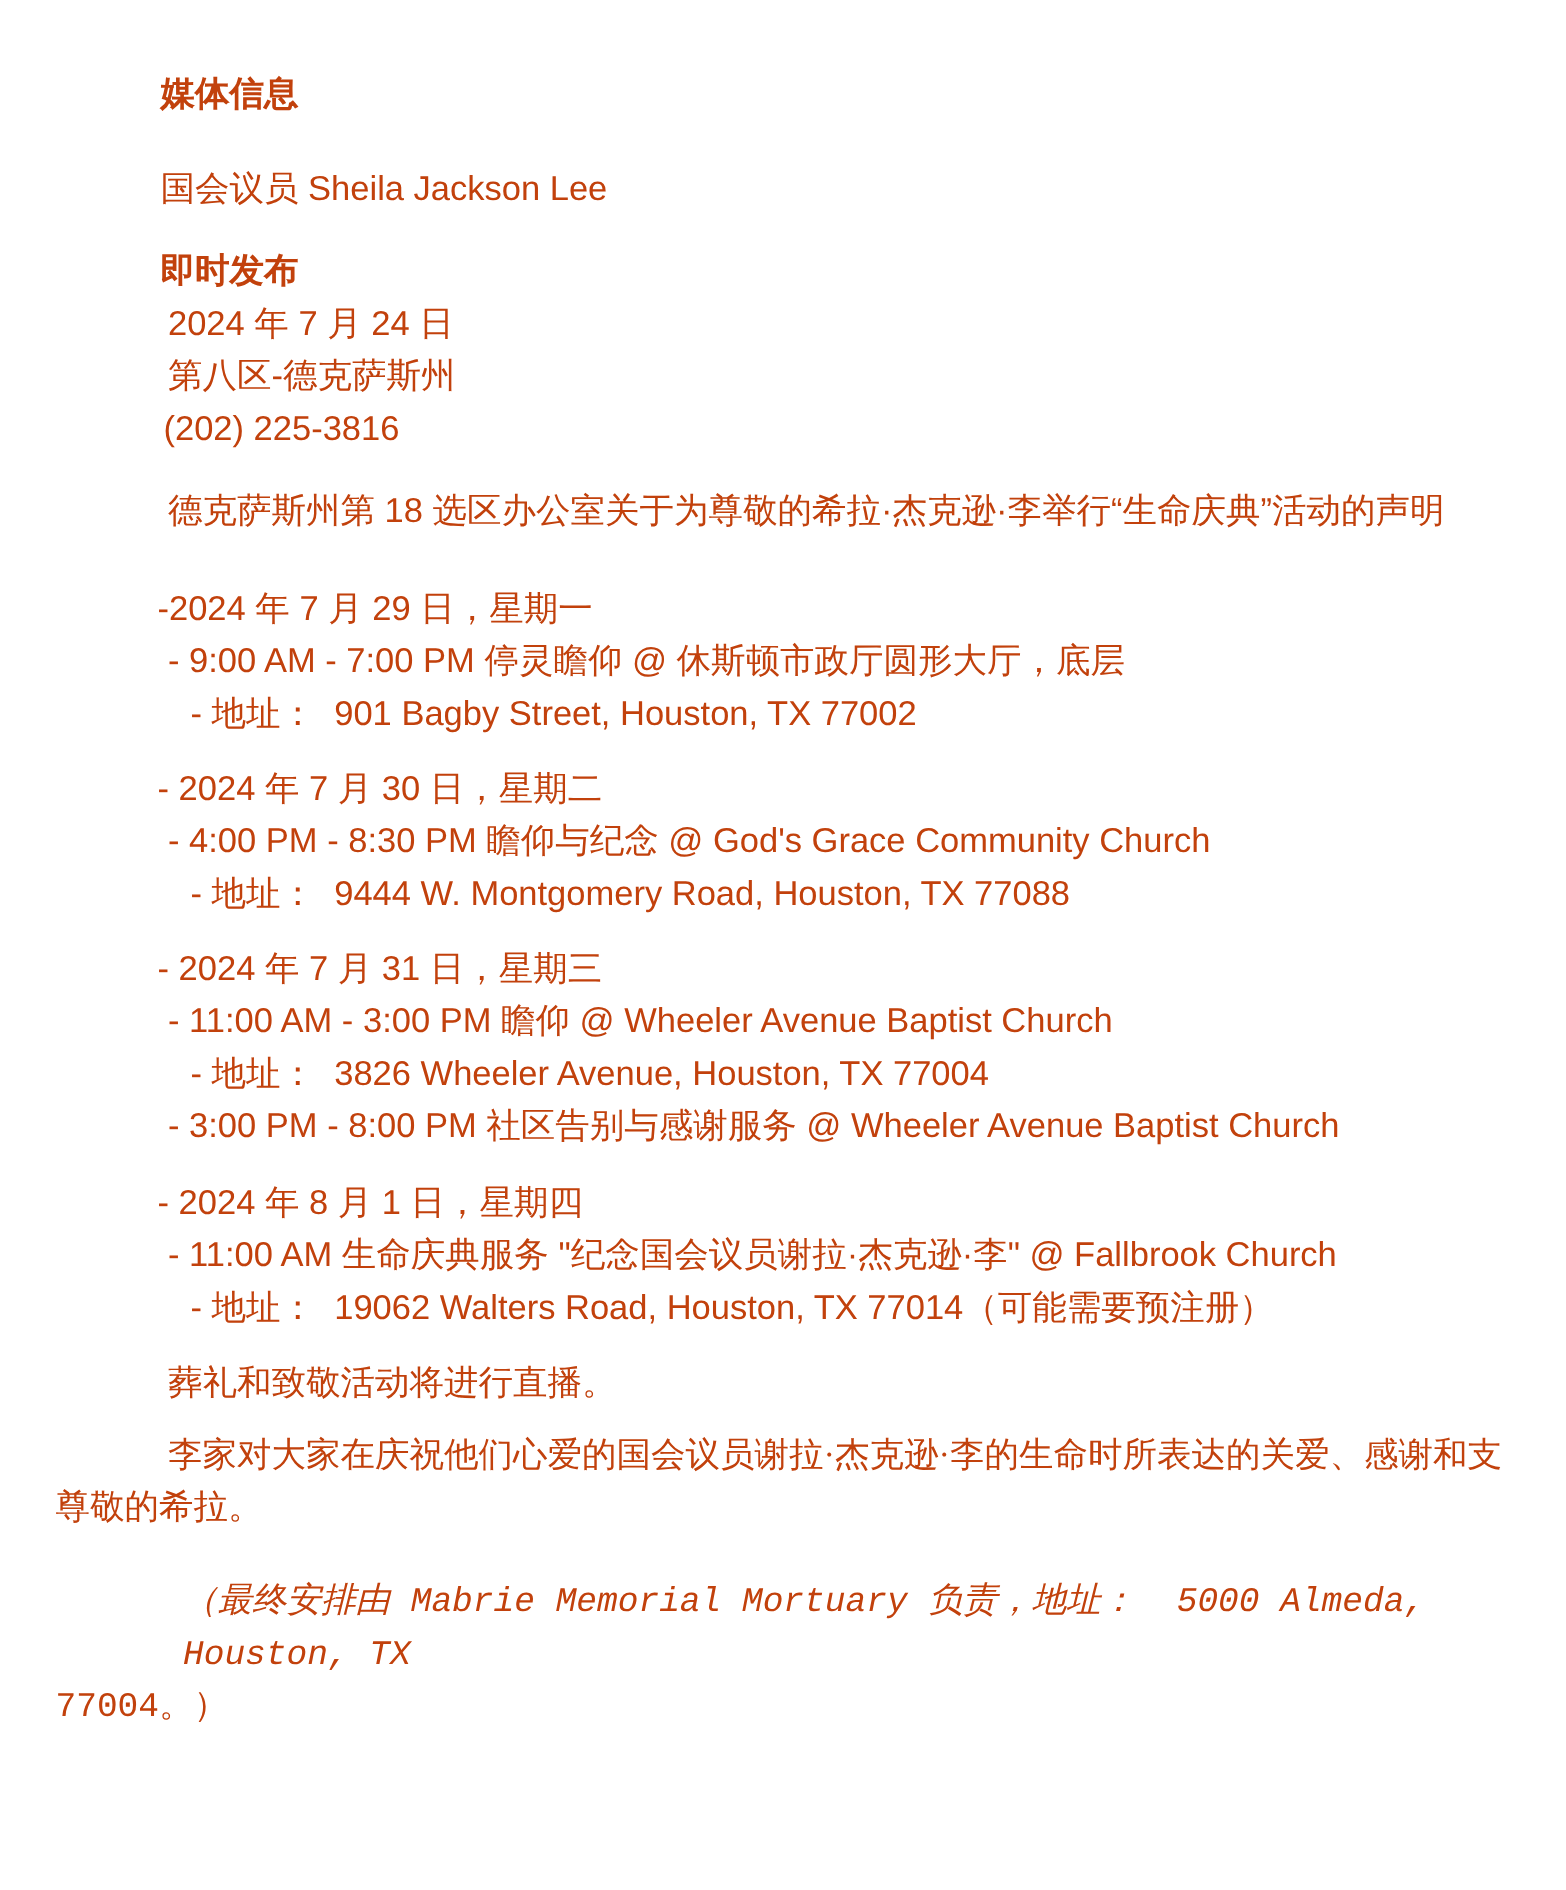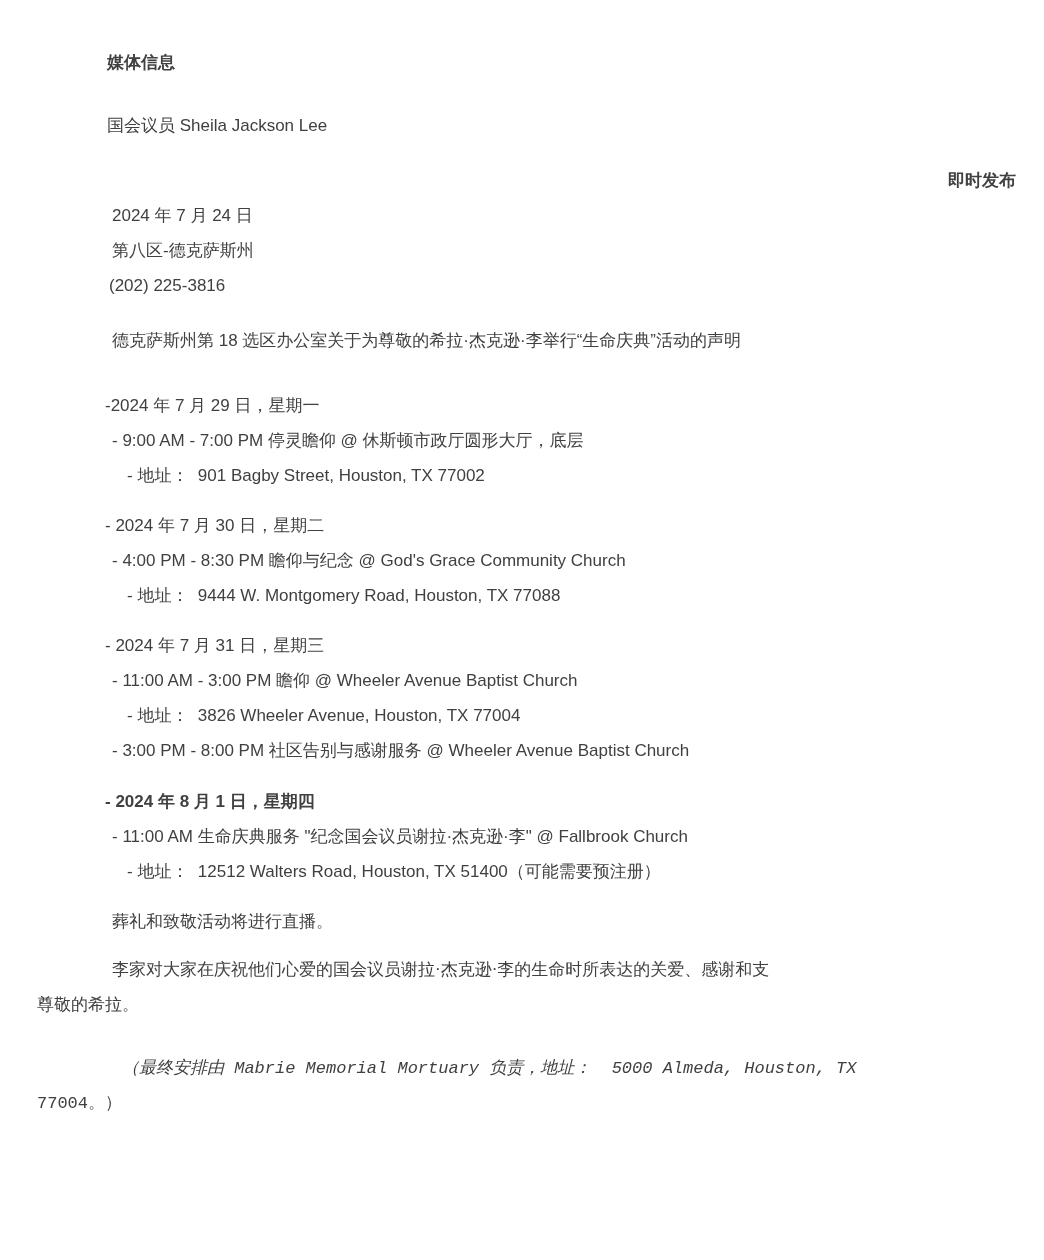--- a/index.html
+++ b/index.html
@@ -8,23 +8,23 @@
     background: #ffffff;
   }
   .page {
     position: relative;
     width: 1044px;
     height: 1260px;
     box-sizing: border-box;
     padding: 45px 28px 0 37px;
     background: #ffffff;
     font-family: "Liberation Sans", "DejaVu Sans", sans-serif;
-    font-size: 17px;
+    font-size: 23px;
     line-height: 35px;
-    color: #404040;
+    color: #c2410c;
     overflow: hidden;
   }
   .block { margin: 0; }
   .line {
     white-space: pre-wrap;
     min-height: 35px;
   }
   .line.bold { font-weight: 700; }
   
   #doc .block:nth-child(1)  { margin-bottom: 28px; }
@@ -44,21 +44,21 @@
 
 <div class="page">
   <div id="doc">
       <div class="block">
         <div class="line bold" style="padding-left: 70px;">媒体信息</div>
       </div>
       <div class="block">
         <div class="line" style="padding-left: 70px;">国会议员 Sheila Jackson Lee</div>
       </div>
       <div class="block">
-        <div class="line bold" style="padding-left: 70px; text-align: right;">即时发布</div>
+        <div class="line bold" style="padding-left: 70px;">即时发布</div>
         <div class="line" style="padding-left: 75px;">2024 年 7 月 24 日</div>
         <div class="line" style="padding-left: 75px;">第八区-德克萨斯州</div>
         <div class="line" style="padding-left: 72px;">(202) 225-3816</div>
       </div>
       <div class="block">
         <div class="line" style="padding-left: 75px;">德克萨斯州第 18 选区办公室关于为尊敬的希拉·杰克逊·李举行“生命庆典”活动的声明</div>
       </div>
       <div class="block">
         <div class="line" style="padding-left: 68px;">-2024 年 7 月 29 日，星期一</div>
         <div class="line" style="padding-left: 75px;">- 9:00 AM - 7:00 PM 停灵瞻仰 @ 休斯顿市政厅圆形大厅，底层</div>
@@ -69,23 +69,23 @@
         <div class="line" style="padding-left: 75px;">- 4:00 PM - 8:30 PM 瞻仰与纪念 @ God's Grace Community Church</div>
         <div class="line" style="padding-left: 90px;">- 地址：  9444 W. Montgomery Road, Houston, TX 77088</div>
       </div>
       <div class="block">
         <div class="line" style="padding-left: 68px;">- 2024 年 7 月 31 日，星期三</div>
         <div class="line" style="padding-left: 75px;">- 11:00 AM - 3:00 PM 瞻仰 @ Wheeler Avenue Baptist Church</div>
         <div class="line" style="padding-left: 90px;">- 地址：  3826 Wheeler Avenue, Houston, TX 77004</div>
         <div class="line" style="padding-left: 75px;">- 3:00 PM - 8:00 PM 社区告别与感谢服务 @ Wheeler Avenue Baptist Church</div>
       </div>
       <div class="block">
-        <div class="line" style="padding-left: 68px; font-weight: bold;">- 2024 年 8 月 1 日，星期四</div>
+        <div class="line" style="padding-left: 68px;">- 2024 年 8 月 1 日，星期四</div>
         <div class="line" style="padding-left: 75px;">- 11:00 AM 生命庆典服务 "纪念国会议员谢拉·杰克逊·李" @ Fallbrook Church</div>
-        <div class="line" style="padding-left: 90px;">- 地址：  12512 Walters Road, Houston, TX 51400（可能需要预注册）</div>
+        <div class="line" style="padding-left: 90px;">- 地址：  19062 Walters Road, Houston, TX 77014（可能需要预注册）</div>
       </div>
       <div class="block">
         <div class="line" style="padding-left: 75px;">葬礼和致敬活动将进行直播。</div>
       </div>
       <div class="block">
         <div class="line" style="padding-left: 75px;">李家对大家在庆祝他们心爱的国会议员谢拉·杰克逊·李的生命时所表达的关爱、感谢和支</div>
         <div class="line" style="padding-left: 0px;">尊敬的希拉。</div>
       </div>
       <div class="block">
         <div class="line" style="padding-left: 85px; font-style: italic;">（最终安排由 Mabrie Memorial Mortuary 负责，地址：  5000 Almeda, Houston, TX</div>

